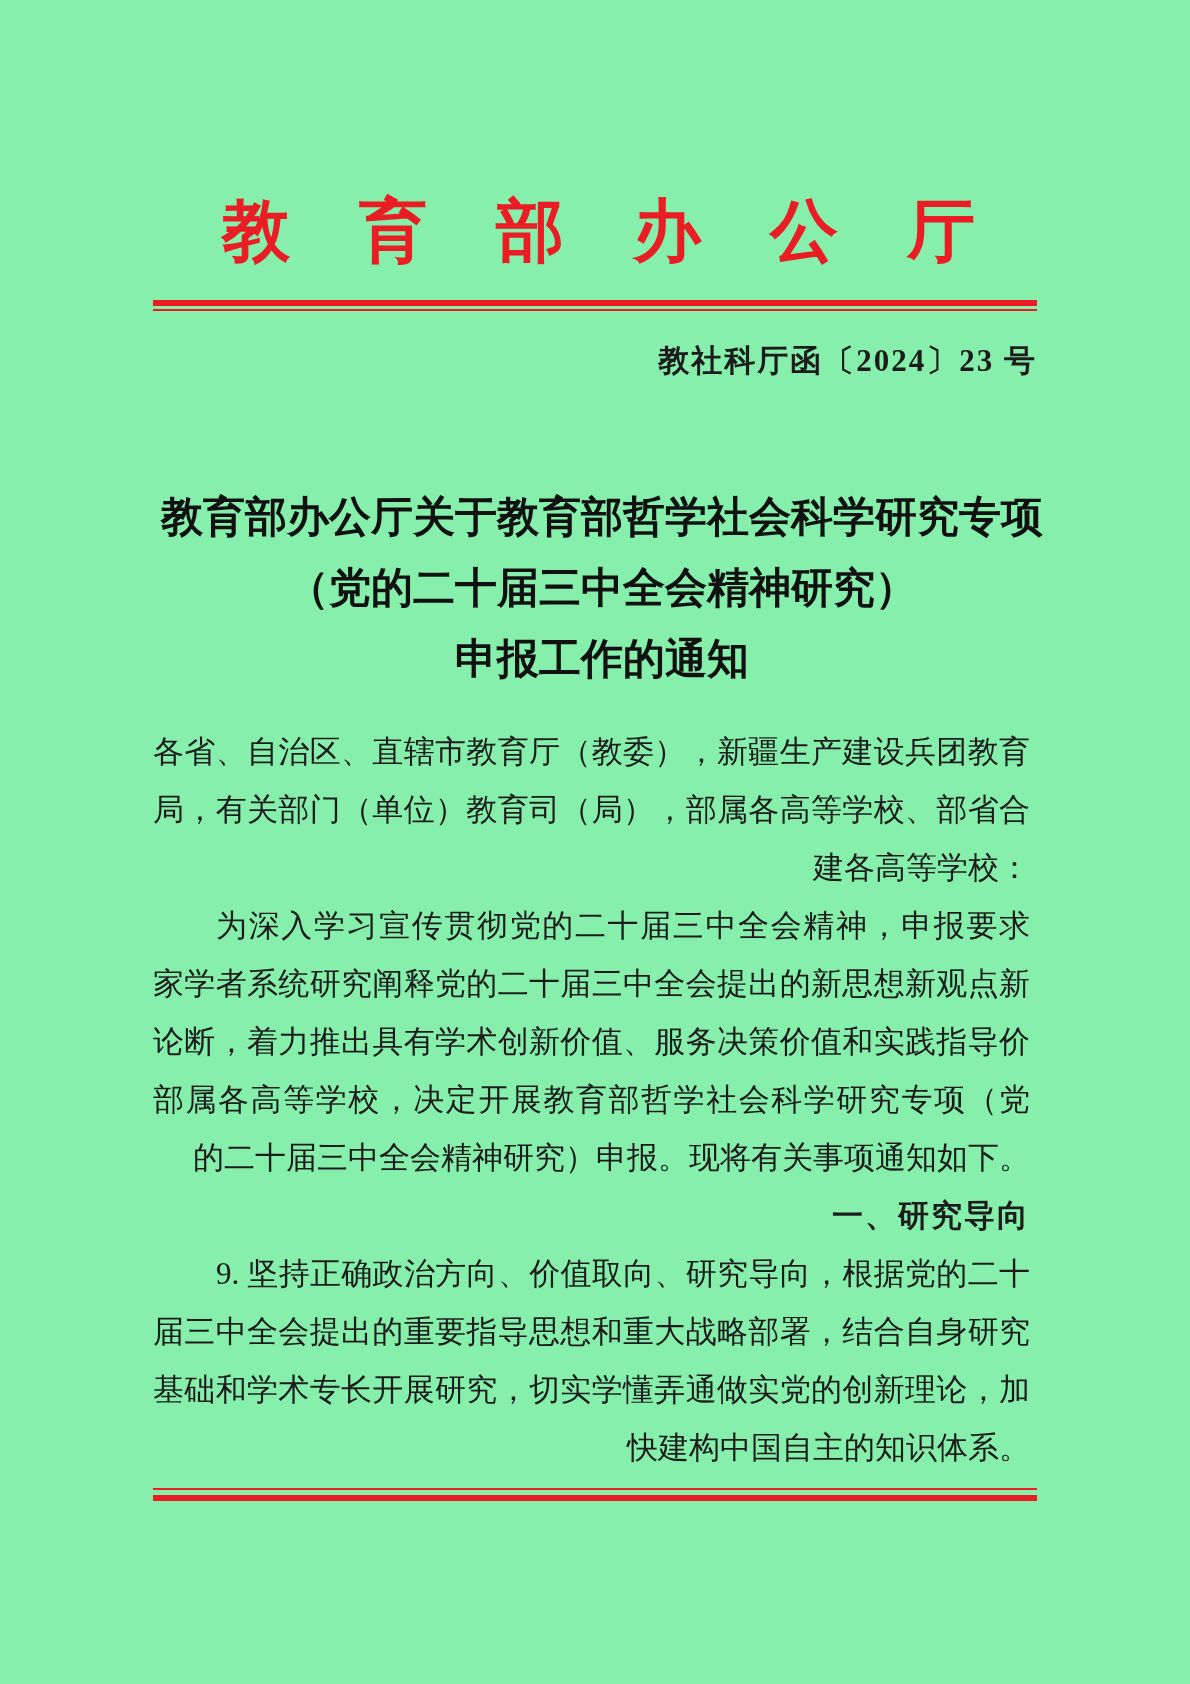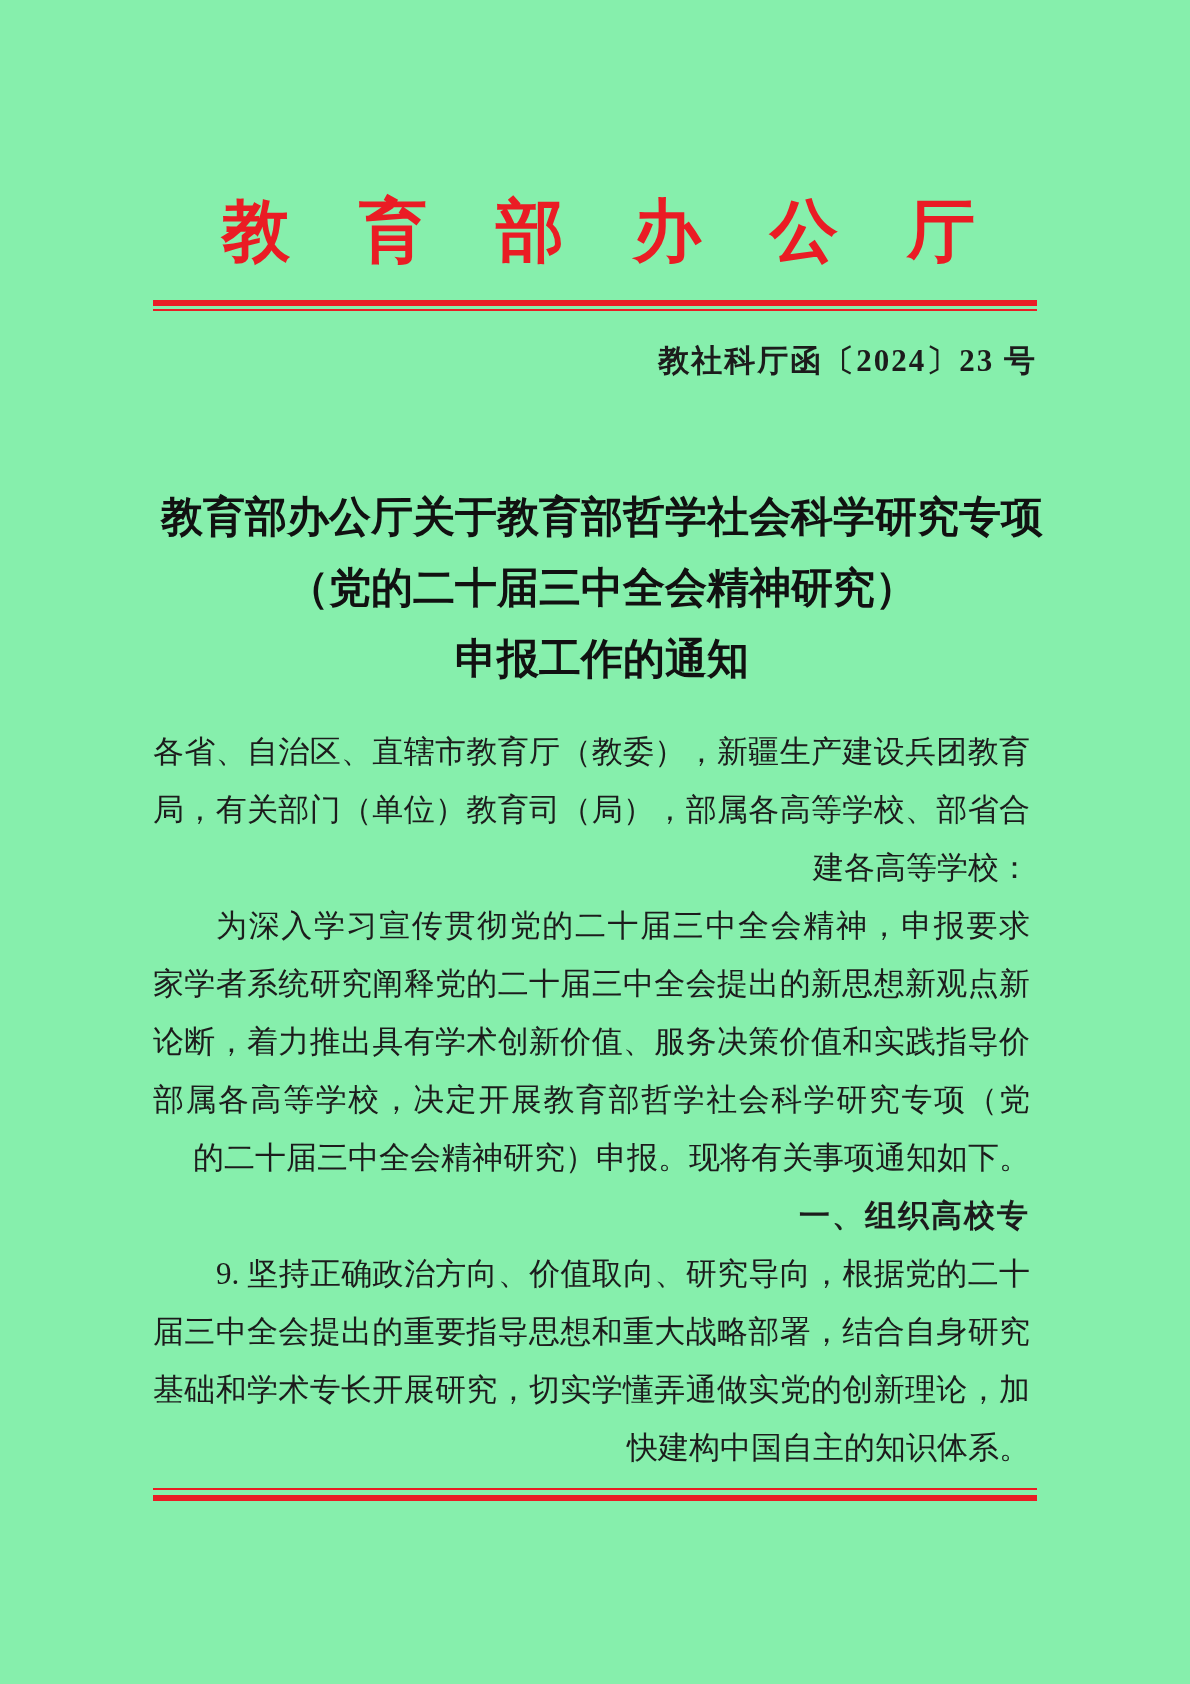--- a/index.html
+++ b/index.html
@@ -123,21 +123,21 @@
 
   <div class="body-text">
     <div class="line j">各省、自治区、直辖市教育厅（教委），新疆生产建设兵团教育</div>
     <div class="line j">局，有关部门（单位）教育司（局），部属各高等学校、部省合</div>
     <div class="line">建各高等学校：</div>
     <div class="line j indent">为深入学习宣传贯彻党的二十届三中全会精神，申报要求</div>
     <div class="line j">家学者系统研究阐释党的二十届三中全会提出的新思想新观点新</div>
     <div class="line j">论断，着力推出具有学术创新价值、服务决策价值和实践指导价</div>
     <div class="line j">部属各高等学校，决定开展教育部哲学社会科学研究专项（党</div>
     <div class="line">的二十届三中全会精神研究）申报。现将有关事项通知如下。</div>
-    <div class="line heading indent">一、组织高校专</div>
+    <div class="line heading indent">一、研究导向</div>
     <div class="line j indent">9. 坚持正确政治方向、价值取向、研究导向，根据党的二十</div>
     <div class="line j">届三中全会提出的重要指导思想和重大战略部署，结合自身研究</div>
     <div class="line j">基础和学术专长开展研究，切实学懂弄通做实党的创新理论，加</div>
     <div class="line">快建构中国自主的知识体系。</div>
   </div>
 
   <div class="rule rule-bottom">
     <div class="thin"></div>
     <div class="gap"></div>
     <div class="thick"></div>

